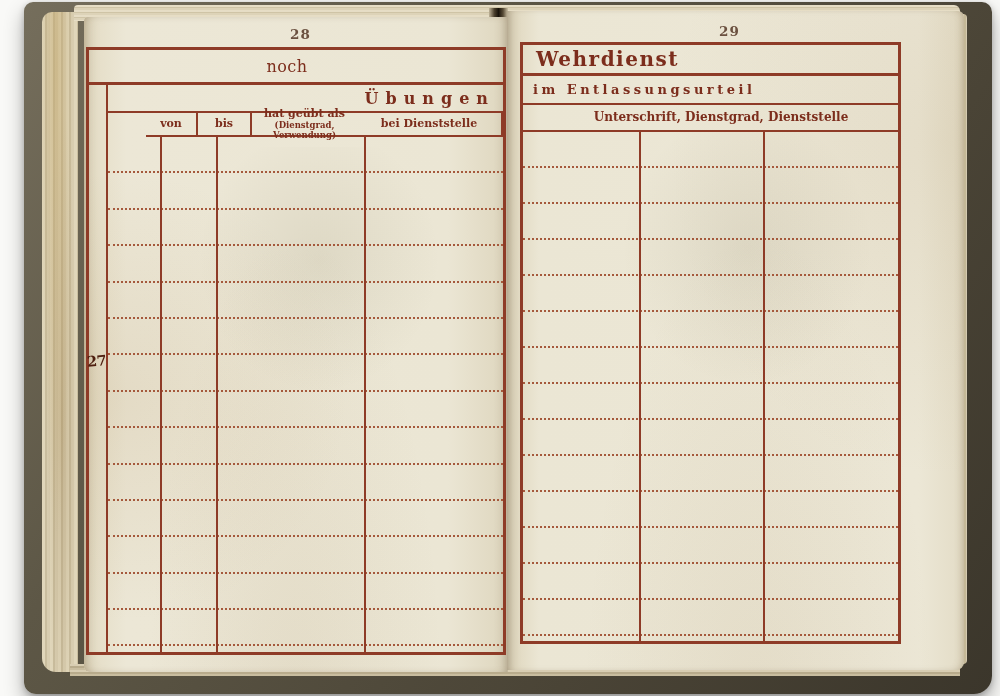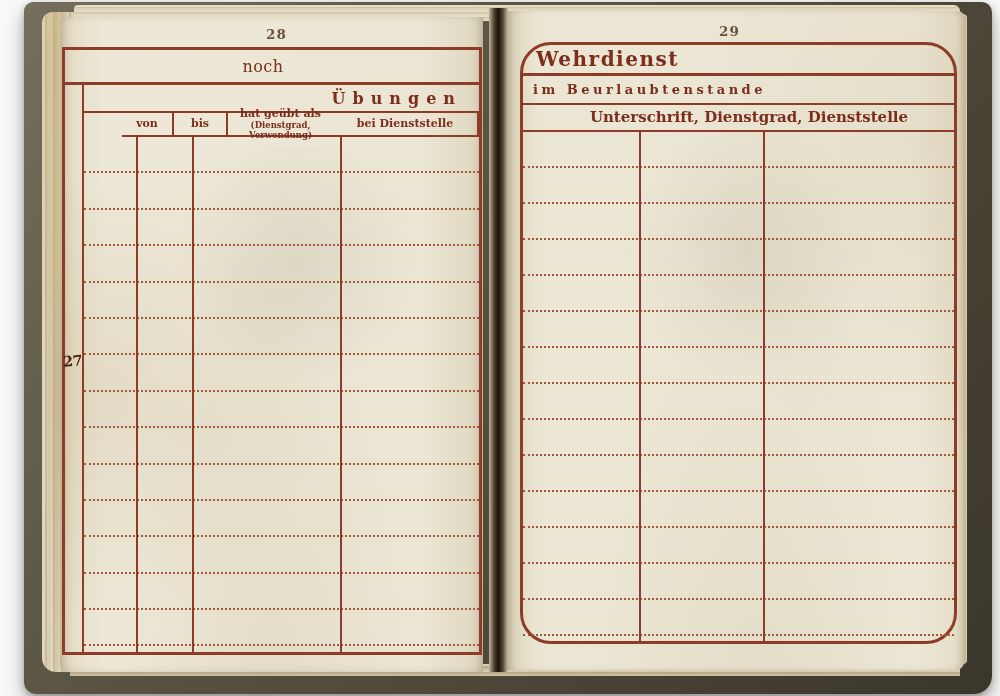--- a/index.html
+++ b/index.html
@@ -49,21 +49,21 @@
     background:repeating-linear-gradient(180deg,#d8cdb2 0 2px,#b8ab8c 2px 4px,#c9bd9f 4px 6px);
   }
   .gutter{
     position:absolute;left:489px;top:8px;width:19px;height:664px;
     background:linear-gradient(90deg,#c0b499 0%,#4a3f2c 28%,#181209 50%,#574b36 74%,#cdc2a6 100%);
   }
 
   
   .page{position:absolute;overflow:hidden;}
   .page-left{
-    left:60px;top:17px;width:423px;height:655px;
+    left:84px;top:17px;width:423px;height:655px;
     border-radius:4px 0 0 6px;
     background:
       radial-gradient(ellipse at 8% 58%,rgba(165,130,75,0.12),transparent 42%),
       radial-gradient(ellipse at 50% 110%,rgba(150,120,70,0.10),transparent 50%),
       linear-gradient(90deg,#e3dbc3 0%,#ece7d6 10%,#ebe6d4 86%,#ded6be 100%);
     box-shadow:inset 10px 0 14px -10px rgba(110,85,45,0.55),inset -8px 0 12px -8px rgba(80,60,30,0.45);
   }
   .page-right{
     left:507px;top:11px;width:457px;height:659px;
     border-radius:0 6px 8px 0;
@@ -88,21 +88,21 @@
   }
   .pn-left{left:206px;top:9px;}
   .pn-right{left:212px;top:12px;}
 
   
   .btable{
     position:absolute;border:3px solid var(--border);
     display:flex;flex-direction:column;
   }
   .table-left{left:2px;top:30px;width:420px;height:608px;}
-  .table-right{left:13px;top:31px;width:437px;height:602px;border-radius:31px;}
+  .table-right{left:13px;top:31px;width:381px;height:602px;}
 
   .band{display:flex;align-items:center;}
   .band1-left{
     height:35px;border-bottom:3px solid var(--border);
     justify-content:center;padding-right:9px;
   }
   .band1-left .prefix{font-size:16px;font-weight:400;margin-right:9px;letter-spacing:0.5px;}
   .band1-left .title{font-size:21px;font-weight:700;letter-spacing:2px;}
 
   .lower{flex:1;display:flex;min-height:0;}
@@ -111,21 +111,21 @@
   }
   .margin-num{
     position:absolute;left:-2px;top:267px;
     font-size:14.5px;font-weight:700;color:#4e1f10;
     transform:rotate(-5deg);letter-spacing:-0.5px;
   }
   .main-col{flex:1;display:flex;flex-direction:column;min-width:0;}
 
   .band2-left{
     height:28px;border-bottom:2.5px solid var(--border);
-    justify-content:flex-end;padding-right:17px;
+    justify-content:flex-end;padding-right:8px;
     font-size:16px;font-weight:700;letter-spacing:7px;
   }
   .band1-right{
     height:31px;border-bottom:3px solid var(--border);
     padding-left:13px;font-size:20px;font-weight:700;letter-spacing:1.5px;
   }
   .band2-right{
     height:29px;border-bottom:2.5px solid var(--border);
     padding-left:10px;font-size:13px;font-weight:700;letter-spacing:3.5px;
   }
@@ -138,21 +138,21 @@
     font-weight:700;text-align:center;line-height:1.1;
   }
   .hrow-left .hc{font-size:11px;}
   .hc-von{width:52px;border-right:2px solid var(--border);}
   .hc-bis{width:54px;border-right:2px solid var(--border);}
   .hc-dienststelle{width:146px;border-right:2px solid var(--border);}
   .hc-geuebt{flex:1;font-size:10.5px;}
   .hc-geuebt .sub{font-size:8.5px;font-weight:700;margin-top:1px;}
   .hc-geeignet{width:116px;border-right:2px solid var(--border);font-size:10.5px;}
   .hc-entlassung{width:122px;border-right:2px solid var(--border);font-size:10.5px;}
-  .hc-unterschrift{flex:1;font-size:15px;margin-left:21px;}
+  .hc-unterschrift{flex:1;font-size:12px;margin-left:21px;}
 
   .rows{flex:1;position:relative;overflow:hidden;min-height:0;}
   .trow{border-bottom:2px dotted var(--dot);}
   .rows-left .trow{height:36.4px;}
   .rows-right .trow{height:36.0px;}
   .vline{position:absolute;top:0;bottom:0;width:2px;background:var(--border);}
   .rows-left .vl1{left:52px;}
   .rows-left .vl2{left:108px;}
   .rows-left .vl3{left:256px;}
   .rows-right .vl1{left:116px;}
@@ -225,21 +225,21 @@
 
   <div class="page page-right">
     <div class="watermark wm-right"></div>
     <div class="pagenum pn-right">29</div>
 
     <div class="btable table-right">
       <div class="band band1-right">
         <span>Wehrdienst</span>
       </div>
       <div class="band band2-right">
-        <span>im Beurlaubtenstande</span>
+        <span>im Entlassungsurteil</span>
       </div>
       <div class="hrow hrow-right">
         <div class="hc hc-unterschrift">Unterschrift, Dienstgrad, Dienststelle</div>
       </div>
       <div class="rows rows-right">
         <div class="vline vl1"></div>
         <div class="vline vl2"></div>
       <div class="trow"></div>
           <div class="trow"></div>
           <div class="trow"></div>

